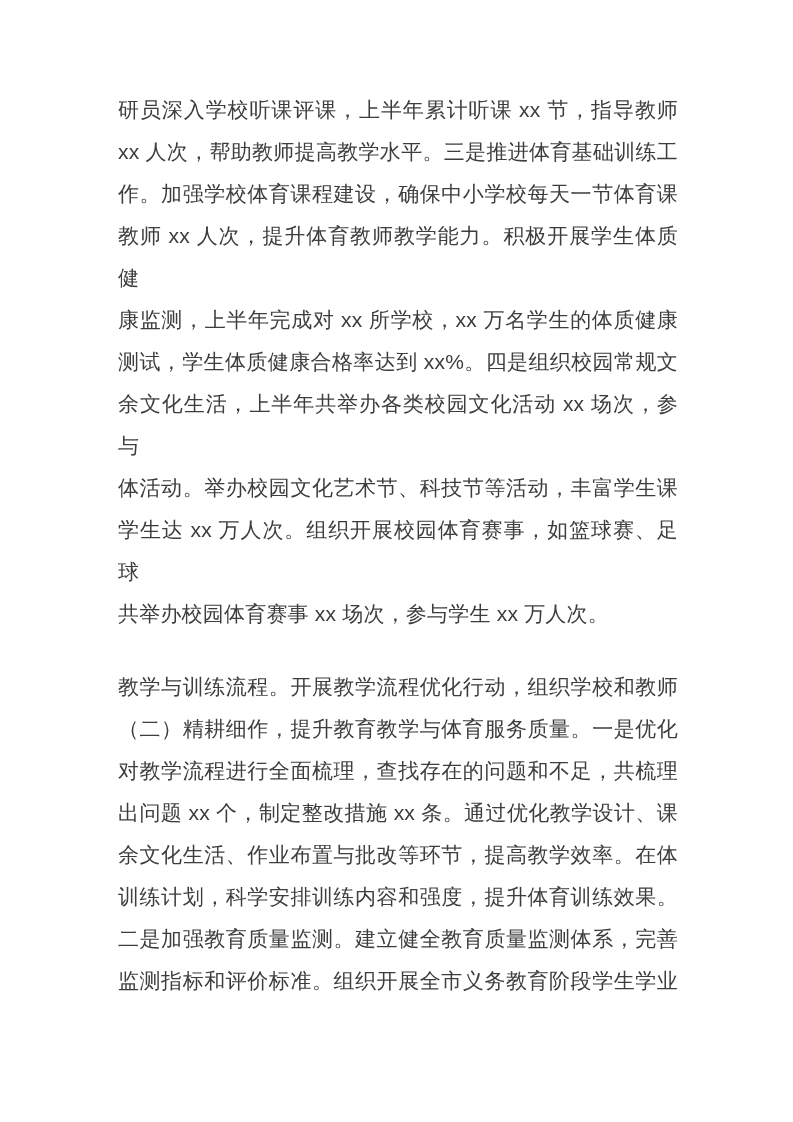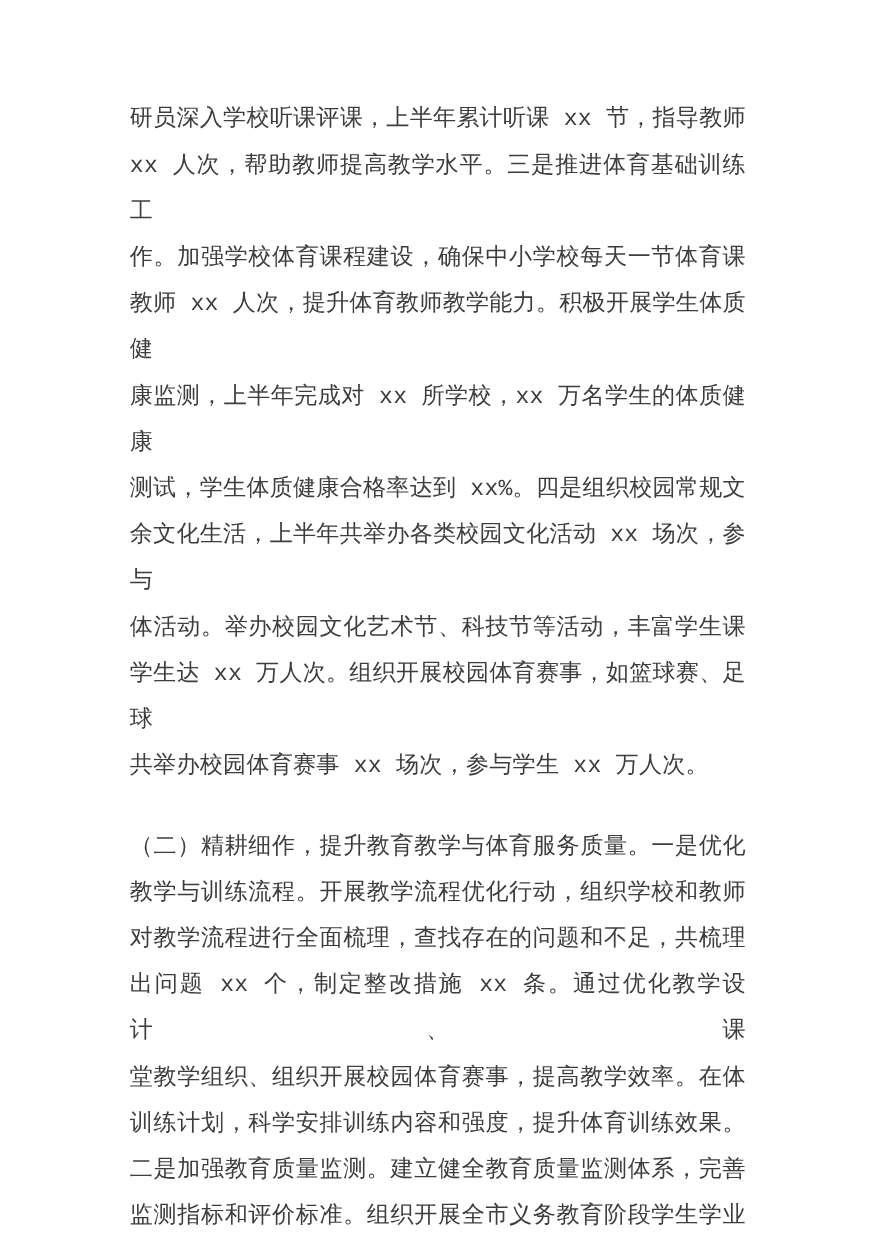--- a/index.html
+++ b/index.html
@@ -6,21 +6,21 @@
     margin: 0;
     padding: 0;
     background: #ffffff;
   }
   .page {
     position: relative;
     width: 687px;
     height: 1122px;
     background: #ffffff;
     overflow: hidden;
-    font-family: Liberation Mono, monospace;
+    font-family: Liberation Sans, sans-serif;
   }
   .text-block {
     position: absolute;
     left: 118px;
     top: 89px;
     width: 560px;
   }
   .paragraph {
     margin: 0;
     padding: 0;
@@ -54,23 +54,23 @@
         <div class="line">作。加强学校体育课程建设，确保中小学校每天一节体育课</div>
         <div class="line">教师 xx 人次，提升体育教师教学能力。积极开展学生体质健</div>
         <div class="line">康监测，上半年完成对 xx 所学校，xx 万名学生的体质健康</div>
         <div class="line">测试，学生体质健康合格率达到 xx%。四是组织校园常规文</div>
         <div class="line">余文化生活，上半年共举办各类校园文化活动 xx 场次，参与</div>
         <div class="line">体活动。举办校园文化艺术节、科技节等活动，丰富学生课</div>
         <div class="line">学生达 xx 万人次。组织开展校园体育赛事，如篮球赛、足球</div>
         <div class="line short-last">共举办校园体育赛事 xx 场次，参与学生 xx 万人次。</div>
       </section>
       <section class="paragraph">
+        <div class="line">教学与训练流程。开展教学流程优化行动，组织学校和教师</div>
         <div class="line">（二）精耕细作，提升教育教学与体育服务质量。一是优化</div>
-        <div class="line">教学与训练流程。开展教学流程优化行动，组织学校和教师</div>
         <div class="line">对教学流程进行全面梳理，查找存在的问题和不足，共梳理</div>
         <div class="line">出问题 xx 个，制定整改措施 xx 条。通过优化教学设计、课</div>
-        <div class="line">堂教学组织、组织开展校园体育赛事，提高教学效率。在体</div>
+        <div class="line">余文化生活、作业布置与批改等环节，提高教学效率。在体</div>
         <div class="line">训练计划，科学安排训练内容和强度，提升体育训练效果。</div>
         <div class="line">二是加强教育质量监测。建立健全教育质量监测体系，完善</div>
         <div class="line">监测指标和评价标准。组织开展全市义务教育阶段学生学业</div>
       </section>
     </div>
 </div>
 
 </body></html>

